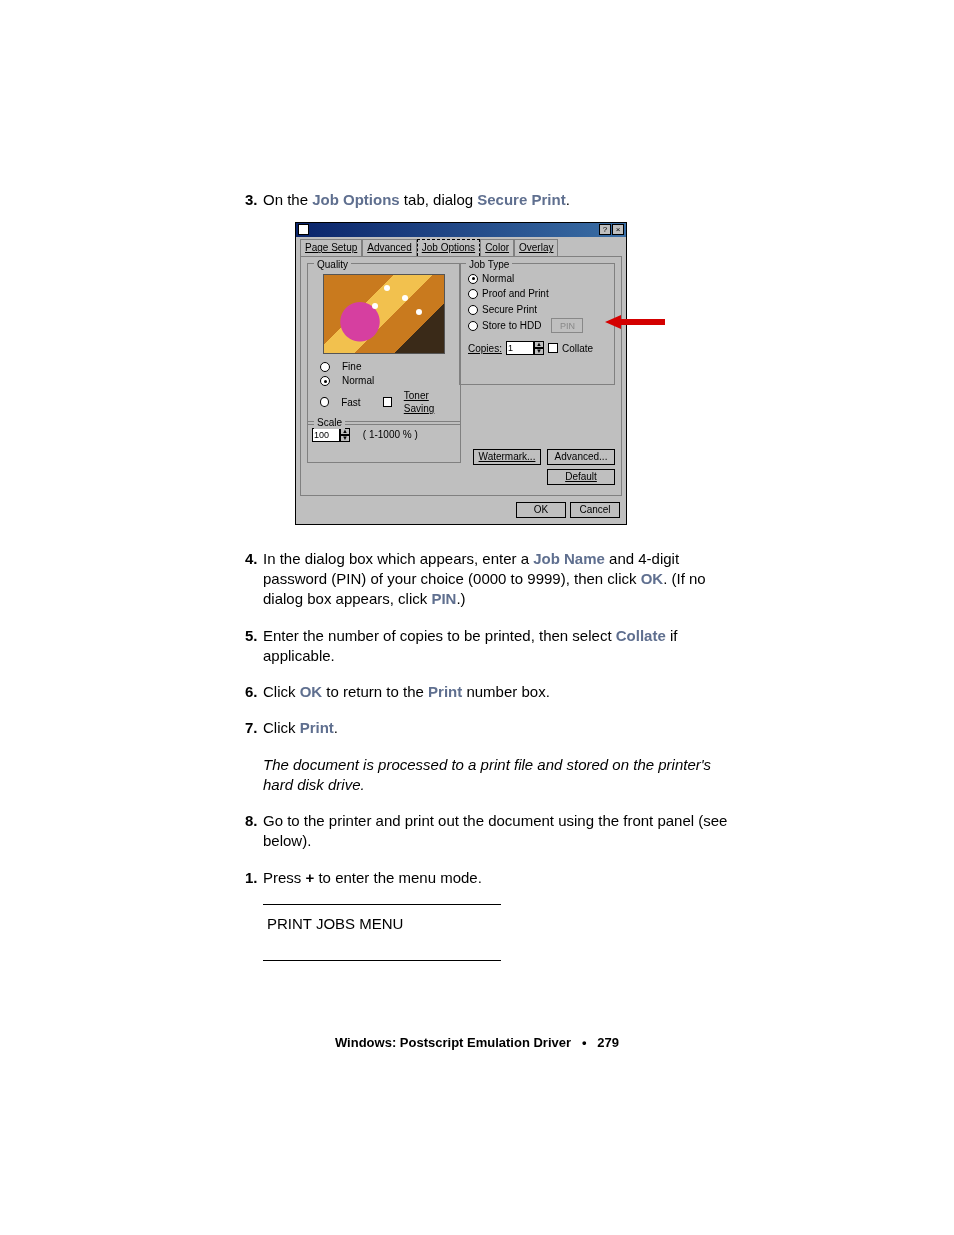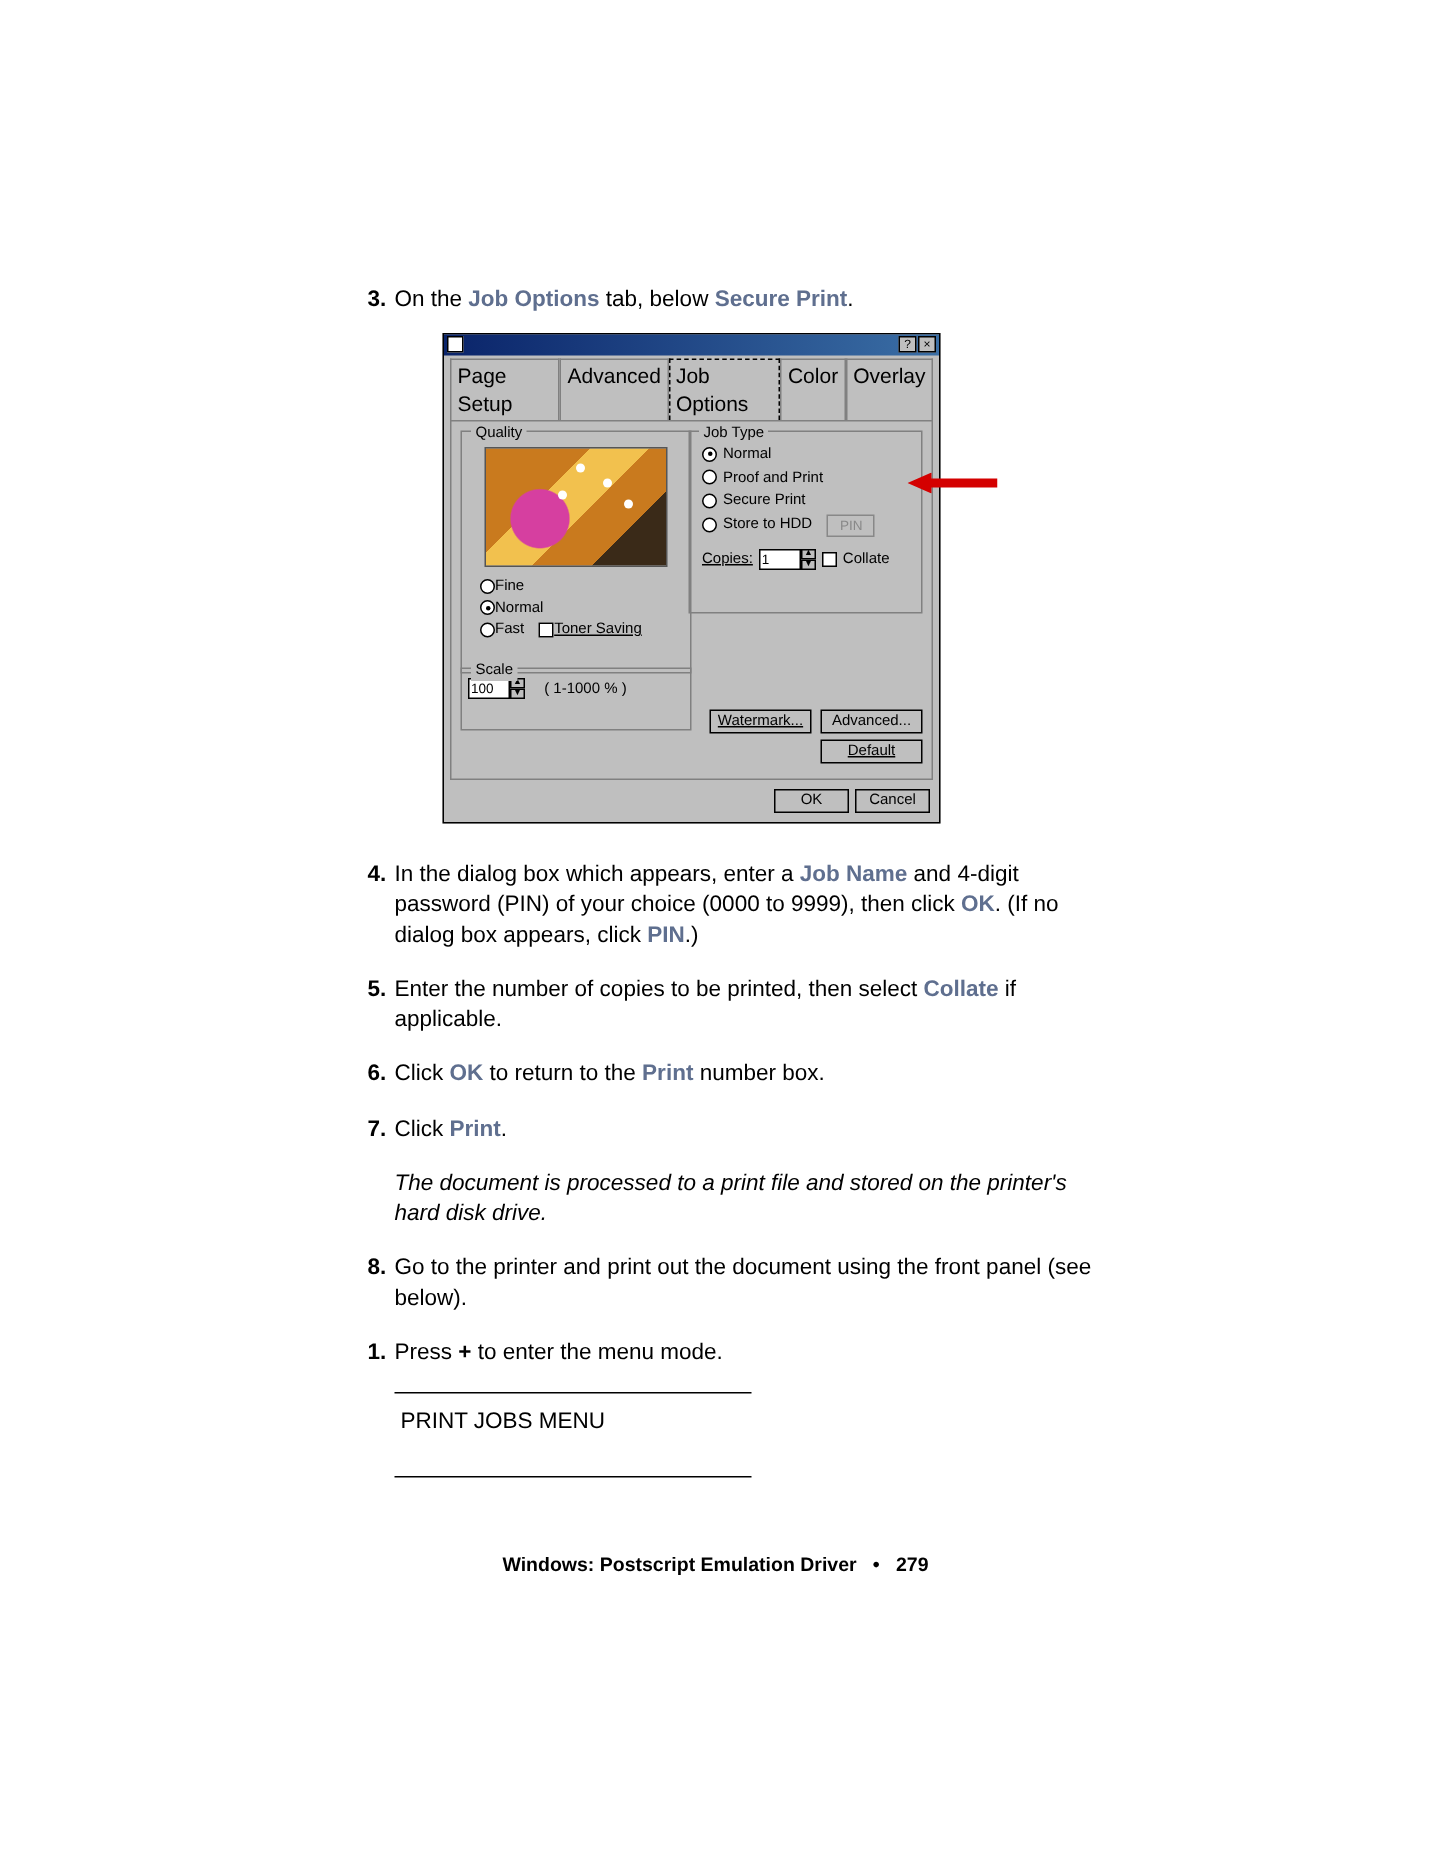--- a/index.html
+++ b/index.html
@@ -27,32 +27,32 @@
   .footer { position: absolute; left: 0; right: 0; bottom: 185px; text-align: center; font-size: 13px; font-weight: bold; }
 
   
   .dialog-wrap { margin: 12px 0 24px 32px; position: relative; width: 360px; }
   .dialog { width: 330px; background: #bfbfbf; border: 1px solid #000; font-family: Tahoma, Arial, sans-serif; font-size: 10px; color: #000; }
   .titlebar { background: linear-gradient(90deg, #0a246a, #3a6ea5); height: 14px; position: relative; }
   .titlebar .ticon { position: absolute; left: 2px; top: 1px; width: 11px; height: 11px; background: #fff; border: 1px solid #000; box-sizing: border-box; }
   .titlebar .tbtns { position: absolute; right: 2px; top: 1px; display: flex; gap: 1px; }
   .tbtn { width: 12px; height: 11px; background: #bfbfbf; border: 1px solid #000; box-sizing: border-box; font-size: 8px; text-align: center; line-height: 9px; }
   .tabs-row { display: flex; padding: 2px 4px 0 4px; gap: 0; }
-  .tab { border: 1px solid #808080; border-bottom: none; padding: 1px 4px; background: #bfbfbf; font-size: 14px; }
+  .tab { border: 1px solid #808080; border-bottom: none; padding: 1px 4px; background: #bfbfbf; font-size: 10px; text-decoration: underline; }
   .tab.active { background: #bfbfbf; border: 1px dashed #000; border-bottom: none; }
   .tab-body { border: 1px solid #808080; margin: 0 4px 4px 4px; background: #bfbfbf; padding: 4px; height: 230px; position: relative; text-decoration: underline; }
   .gbox { border: 1px solid #808080; position: absolute; padding: 6px 4px 4px 4px; }
   .gbox > .glabel { position: absolute; top: -6px; left: 6px; background: #bfbfbf; padding: 0 3px; font-size: 10px; }
   .quality { left: 6px; top: 6px; width: 144px; height: 150px; }
   .preview-img { width: 120px; height: 78px; margin: 4px auto 6px auto; background:
      radial-gradient(circle at 30% 60%, #d63fa0 0 20%, transparent 21%),
      linear-gradient(135deg, #c97a1e 0 35%, #f2c14e 35% 55%, #c97a1e 55% 75%, #3a2a18 75% 100%);
      border: 1px solid #555; position: relative; overflow: hidden; }
   .wing-spot { position: absolute; width: 6px; height: 6px; background: #fff; border-radius: 50%; }
-  .radio-row { display: flex; align-items: center; gap: 0; margin: 1px 0 1px 8px; font-size: 10px; }
+  .radio-row { display: flex; align-items: center; gap: 12px; margin: 1px 0 1px 8px; font-size: 10px; }
   .radio { width: 8px; height: 8px; border: 1px solid #000; border-radius: 50%; background: #fff; display: inline-flex; align-items: center; justify-content: center; }
   .radio .dot { width: 3px; height: 3px; background: #000; border-radius: 50%; }
   .chk { width: 8px; height: 8px; border: 1px solid #000; background: #fff; display: inline-block; }
   .scale { left: 6px; top: 164px; width: 144px; height: 30px; }
   .spin { display: inline-flex; align-items: stretch; vertical-align: middle; }
   .spin input { width: 24px; height: 12px; font-size: 9px; border: 1px solid #000; padding: 0 1px; }
   .spin .arrows { width: 10px; display: flex; flex-direction: column; }
   .spin .ar { flex: 1; background: #bfbfbf; border: 1px solid #000; font-size: 6px; line-height: 5px; text-align: center; }
   .jobtype { left: 158px; top: 6px; width: 146px; height: 110px; }
   .jobtype .row2 { display:flex; align-items:center; gap:4px; margin: 2px 0 2px 4px; }
@@ -67,21 +67,21 @@
   .arrow-pointer { position:absolute; left: 310px; top: 93px; width: 60px; height: 14px; pointer-events:none; }
   .u { text-decoration: underline; }
 </style>
 </head>
 <body>
 
 <div class="page">
 
   <ol class="main">
     <li><span class="num">3.</span>
-      <span>On the </span><span class="bold">Job Options</span><span> tab, below </span><span class="bold">Secure Print</span><span>.</span>
+      <span>On the </span><span class="bold">Job Options</span><span> tab, dialog </span><span class="bold">Secure Print</span><span>.</span>
 
       <div class="dialog-wrap">
         <div class="dialog">
           <div class="titlebar">
             <div class="ticon"></div>
             <div class="tbtns">
               <div class="tbtn">?</div>
               <div class="tbtn">×</div>
             </div>
           </div>

